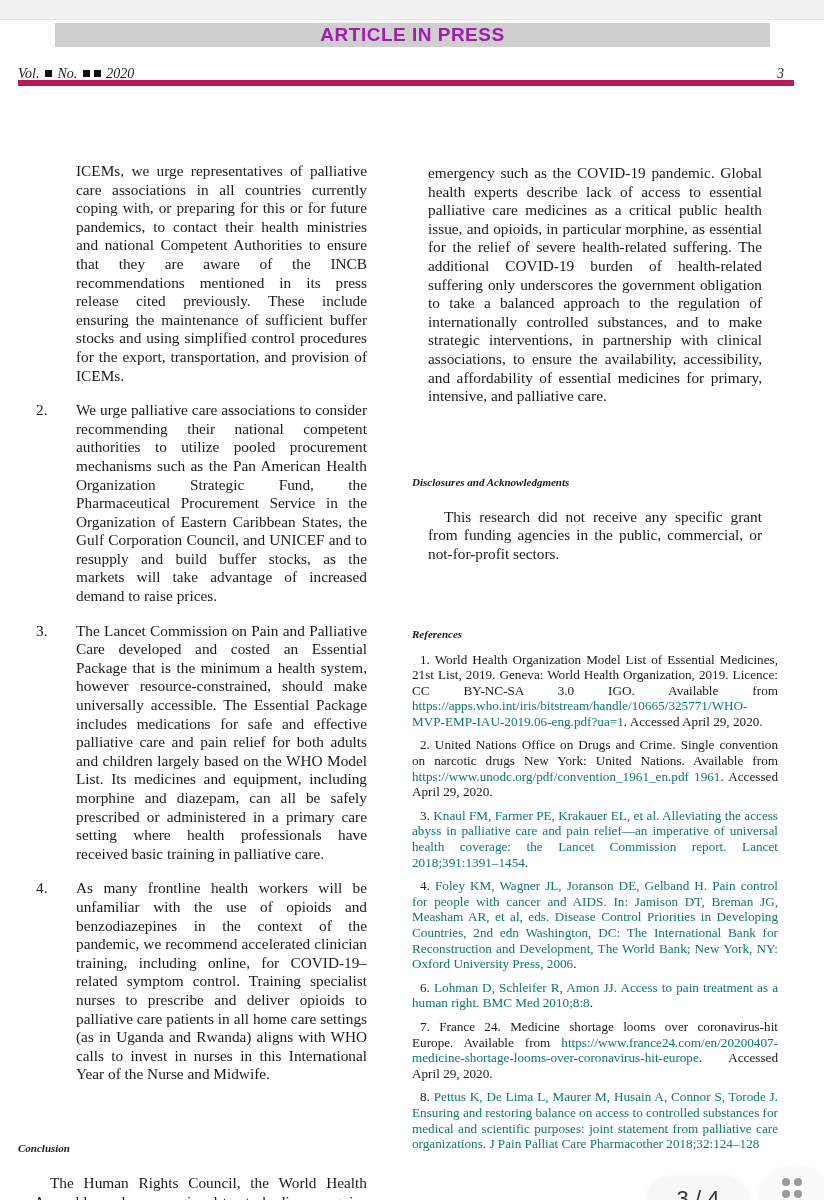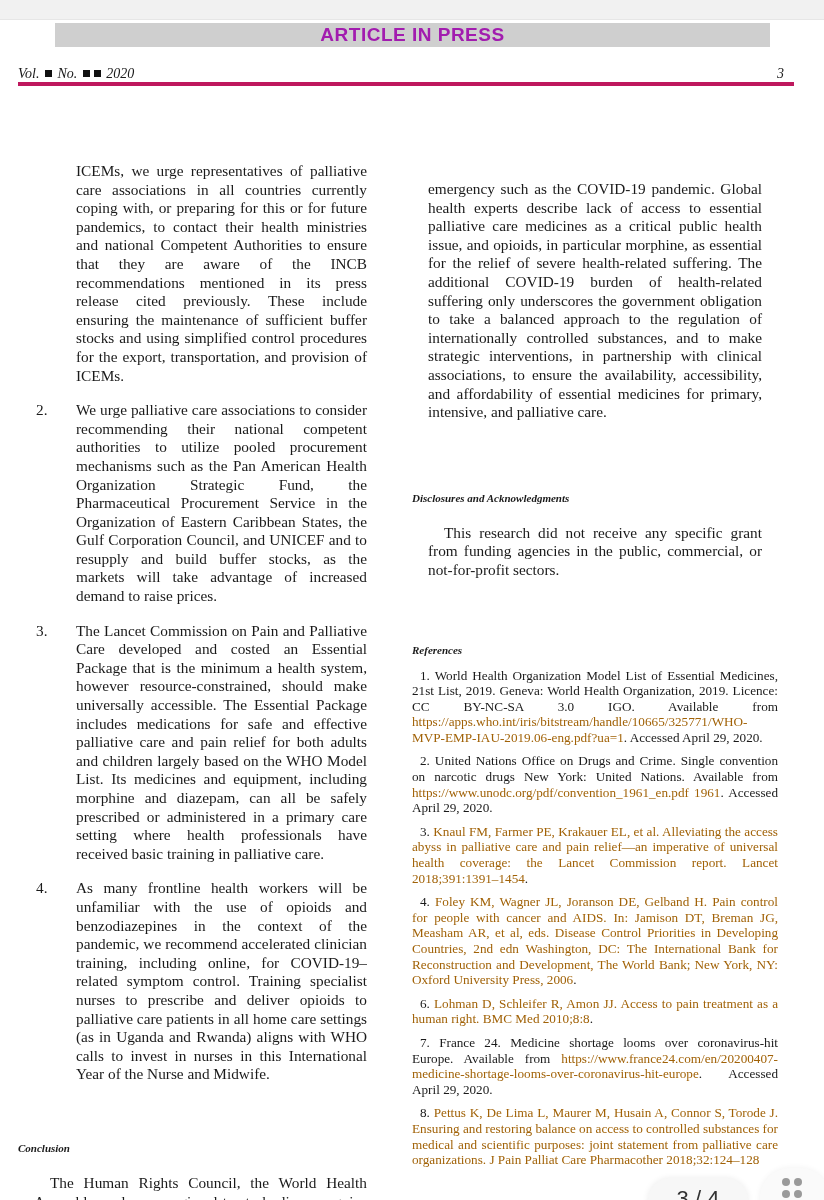--- a/index.html
+++ b/index.html
@@ -1,40 +1,40 @@
 <!DOCTYPE html>
 <html><head>
 <meta charset="utf-8">
 <style>
   * { margin:0; padding:0; box-sizing:border-box; }
   html, body { width:824px; height:1200px; overflow:hidden; background:#ffffff; }
   body { position:relative; font-family:"Liberation Serif", "DejaVu Serif", serif; color:#1a1a1a; }
   .topbar { position:absolute; left:0; top:0; width:824px; height:20px; background:#f1f1f1; border-bottom:1px solid #e6e6e6; }
   .press-banner { position:absolute; left:55px; top:23px; width:715px; height:24px; background:#cfcfcf; color:#a21caf; font-family:"Liberation Sans", "DejaVu Sans", sans-serif; font-weight:bold; font-size:19px; text-align:center; line-height:24px; letter-spacing:0.5px; }
-  .running-head { position:absolute; left:18px; top:64px; width:776px; height:22px; border-bottom:4px solid #be185d; font-style:italic; font-size:14px; }
+  .running-head { position:absolute; left:18px; top:64px; width:776px; height:22px; border-bottom:6px solid #be185d; font-style:italic; font-size:14px; }
   .running-head .vol { position:absolute; left:0; top:2px; }
   .running-head .title { position:absolute; left:228px; top:2px; }
   .running-head .pageno { position:absolute; right:10px; top:2px; }
   .sq { display:inline-block; width:7px; height:7px; background:#111; margin:0 2px; vertical-align:1px; }
 
   .col { position:absolute; font-size:15.3px; line-height:18.6px; text-align:justify; }
   .col-left { left:18px; top:146px; width:365px; }
-  .col-right { left:412px; top:164px; width:366px; }
+  .col-right { left:412px; top:148px; width:366px; }
   .indent-block { padding-left:42px; }
   .list-item { position:relative; padding-left:42px; }
   .list-item .num { position:absolute; left:18px; top:0; }
   p { margin:16px; }
   .heading { font-style:italic; font-weight:bold; font-size:11px; line-height:20px; margin-top:0; }
   .para-indent { text-indent:16px; }
   .sup { color:#3d8fa6; font-size:10px; vertical-align:6px; }
 
   .refs { font-size:13.2px; line-height:15.6px; }
   .ref { margin-bottom:8px; text-align:justify; }
   .ref .rnum { padding-left:8px; }
-  .link { color:#a16207; }
+  .link { color:#0f766e; }
 
   .page-pill { position:absolute; left:648px; top:1178px; width:100px; height:44px; border-radius:22px; background:#f7f7f7; box-shadow:0 0 6px rgba(0,0,0,0.08); font-family:"Liberation Sans", "DejaVu Sans", sans-serif; font-size:22px; color:#333; text-align:center; padding-top:8px; }
   .grid-btn { position:absolute; left:760px; top:1168px; width:70px; height:60px; border-radius:30px; background:#fafafa; box-shadow:0 0 6px rgba(0,0,0,0.06); }
   .grid-btn .dot { position:absolute; width:8px; height:8px; border-radius:4px; background:#9a9a9a; }
 </style>
 </head>
 <body>
 
 <div class="topbar"></div>
 

